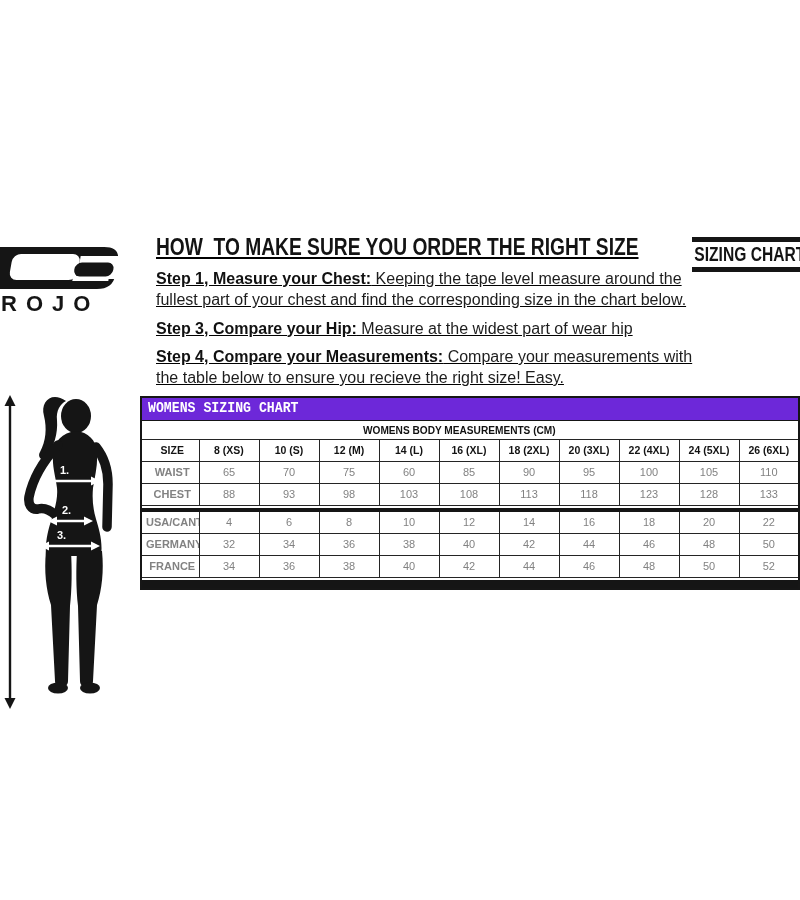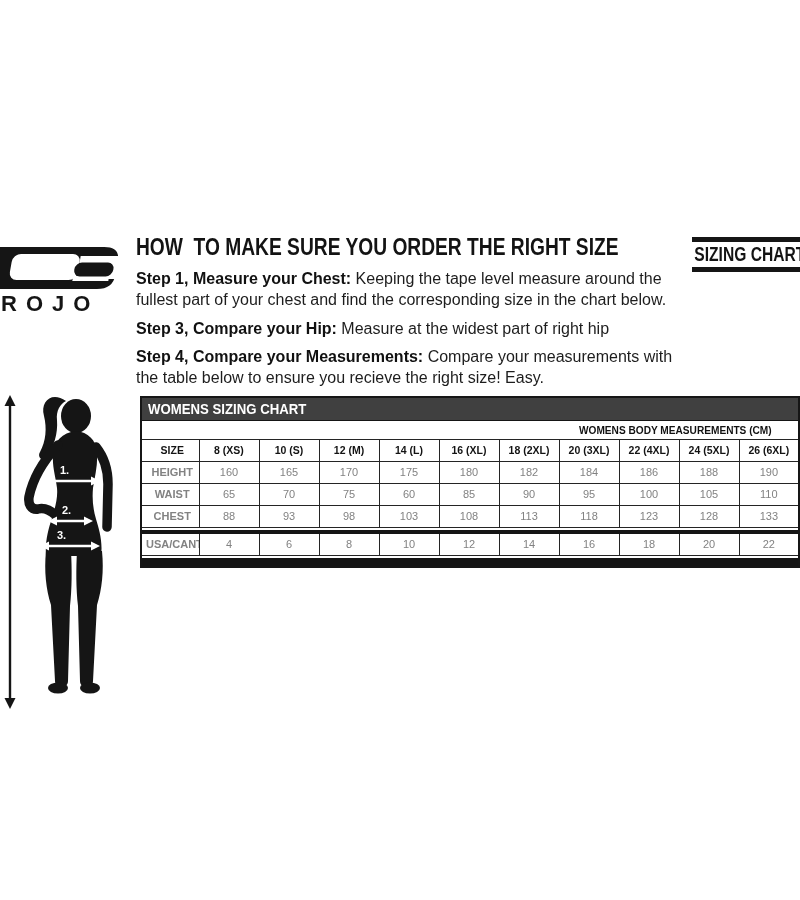--- a/index.html
+++ b/index.html
@@ -4,39 +4,39 @@
 <style>
   * { margin:0; padding:0; box-sizing:border-box; }
   html,body { background:#ffffff; }
   body { width:800px; height:900px; font-family:"Liberation Sans", sans-serif; position:relative; overflow:hidden; }
   .page { position:relative; width:800px; height:900px; background:#fff; }
 
   
   .logo-svg { position:absolute; left:0; top:243px; width:128px; height:72px; }
 
   
-  .howto { position:absolute; left:136px; top:233px; width:553px; }
+  .howto { position:absolute; left:156px; top:233px; width:553px;text-decoration:underline; }
   .page-title { font-size:24px; font-weight:bold; color:#131313; white-space:pre; transform:scaleX(.8); transform-origin:left center; margin-bottom:7px; letter-spacing:0; }
   .step { font-size:16px; color:#1d1d1d; line-height:1.33; margin-bottom:7px; }
   .step strong { color:#111; }
 
   
   .badge { position:absolute; left:692px; top:237px; width:108px; }
   .badge .bar { height:5px; background:#151515; }
   .badge-text { font-weight:bold; font-size:20px; color:#131313; white-space:nowrap; transform:scaleX(.78); transform-origin:left center; padding:1px 0 1px 3px; }
 
   
   .figure-svg { position:absolute; left:0; top:391px; width:135px; height:322px; }
 
   
   table.sizing { position:absolute; left:140px; top:396px; width:658px; border-collapse:collapse; table-layout:fixed; border:2px solid #161616; }
   table.sizing td { border:1px solid #242424; font-size:11px; height:22px; text-align:center; color:#828282; white-space:nowrap; overflow:hidden; }
-  tr.title-row td { background:#404040; border:1px solid #151515; color:#fff; text-align:left; padding-left:6px; height:23px; }
+  tr.title-row td { background:#6d28d9; border:1px solid #151515; color:#fff; text-align:left; padding-left:6px; height:23px;font-family:Liberation Mono, monospace; }
   tr.title-row .cond { font-size:15px; font-weight:bold; }
-  tr.sub td { text-align:right; padding-left:5px; height:19px; color:#111; }
+  tr.sub td { text-align:center; padding-left:5px; height:19px; color:#111; }
   tr.sub .cond { font-size:11.5px; font-weight:bold; }
   .cond { display:inline-block; transform:scaleX(.88); transform-origin:left center; }
   tr.head td { font-weight:bold; color:#131313; font-size:10.5px; }
   td.rowlabel { font-weight:bold; color:#131313; text-align:left; padding-left:4px; font-size:10.5px; }
   tr.spacer td { border-left:none; border-right:none; border-bottom:none; height:3px; }
   tr.divider td { background:#151515; border:1px solid #151515; height:3px; }
   tr.bottom td { background:#151515; border:1px solid #151515; height:9px; }
 </style>
 </head>
 <body>
@@ -52,21 +52,21 @@
       <rect x="74" y="33" width="36" height="5" fill="#ffffff"></rect>
       <rect x="74" y="19.5" width="39" height="14" rx="6.5" fill="#151515"></rect>
     </g>
     <text x="1" y="68" font-size="22" font-weight="bold" letter-spacing="9" fill="#151515">ROJO</text>
   </svg>
 
   <div class="howto">
     <h1 class="page-title">HOW  TO MAKE SURE YOU ORDER THE RIGHT SIZE</h1>
     <div>
         <p class="step"><strong>Step 1, Measure your Chest:</strong><span> Keeping the tape level measure around the fullest part of your chest and find the corresponding size in the chart below.</span></p>
-        <p class="step"><strong>Step 3, Compare your Hip:</strong><span> Measure at the widest part of right hip</span></p>
+        <p class="step"><strong>Step 3, Compare your Hip:</strong><span> Measure at the widest part of wear hip</span></p>
         <p class="step"><strong>Step 4, Compare your Measurements:</strong><span> Compare your measurements with the table below to ensure you recieve the right size! Easy.</span></p>
       </div>
   </div>
 
   <div class="badge">
     <div class="bar"></div>
     <div class="badge-text">SIZING CHART</div>
     <div class="bar"></div>
   </div>
 
@@ -138,33 +138,20 @@
           <td>12 (M)</td>
           <td>14 (L)</td>
           <td>16 (XL)</td>
           <td>18 (2XL)</td>
           <td>20 (3XL)</td>
           <td>22 (4XL)</td>
           <td>24 (5XL)</td>
           <td>26 (6XL)</td>
         </tr>
         <tr>
-          <td class="rowlabel">HEIGHT</td>
-          <td>160</td>
-          <td>165</td>
-          <td>170</td>
-          <td>175</td>
-          <td>180</td>
-          <td>182</td>
-          <td>184</td>
-          <td>186</td>
-          <td>188</td>
-          <td>190</td>
-        </tr>
-        <tr>
           <td class="rowlabel">WAIST</td>
           <td>65</td>
           <td>70</td>
           <td>75</td>
           <td>60</td>
           <td>85</td>
           <td>90</td>
           <td>95</td>
           <td>100</td>
           <td>105</td>
@@ -195,20 +182,46 @@
           <td>6</td>
           <td>8</td>
           <td>10</td>
           <td>12</td>
           <td>14</td>
           <td>16</td>
           <td>18</td>
           <td>20</td>
           <td>22</td>
         </tr>
+        <tr>
+          <td class="rowlabel">GERMANY</td>
+          <td>32</td>
+          <td>34</td>
+          <td>36</td>
+          <td>38</td>
+          <td>40</td>
+          <td>42</td>
+          <td>44</td>
+          <td>46</td>
+          <td>48</td>
+          <td>50</td>
+        </tr>
+        <tr>
+          <td class="rowlabel">FRANCE</td>
+          <td>34</td>
+          <td>36</td>
+          <td>38</td>
+          <td>40</td>
+          <td>42</td>
+          <td>44</td>
+          <td>46</td>
+          <td>48</td>
+          <td>50</td>
+          <td>52</td>
+        </tr>
         <tr class="spacer">
           <td colspan="11"></td>
         </tr>
         <tr class="bottom">
           <td colspan="11"></td>
         </tr>
       </tbody>
   </table>
 
 </div>

